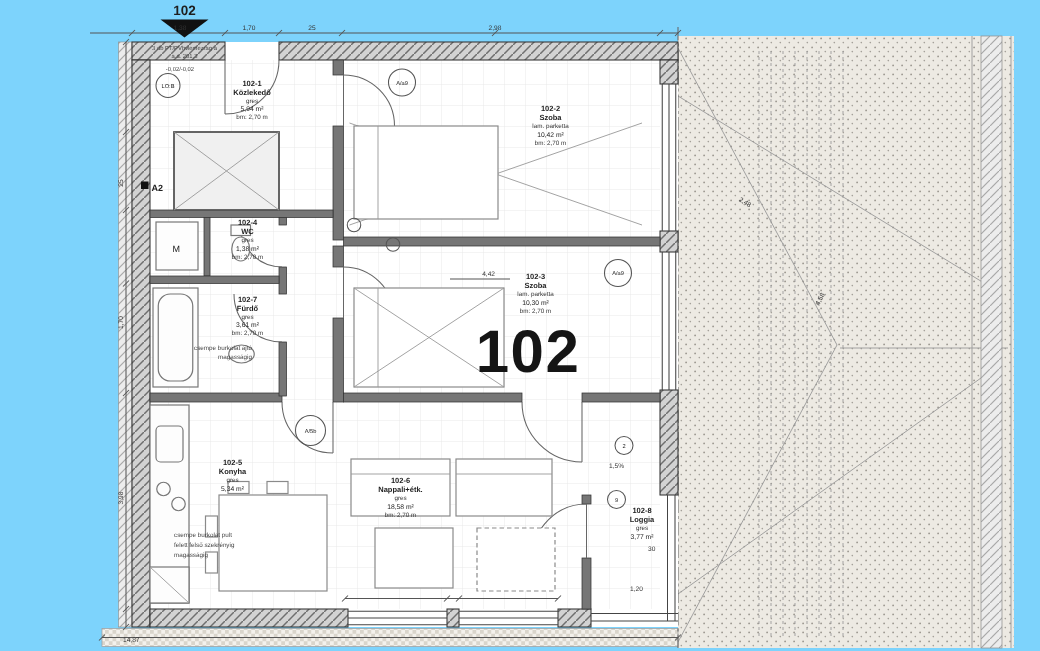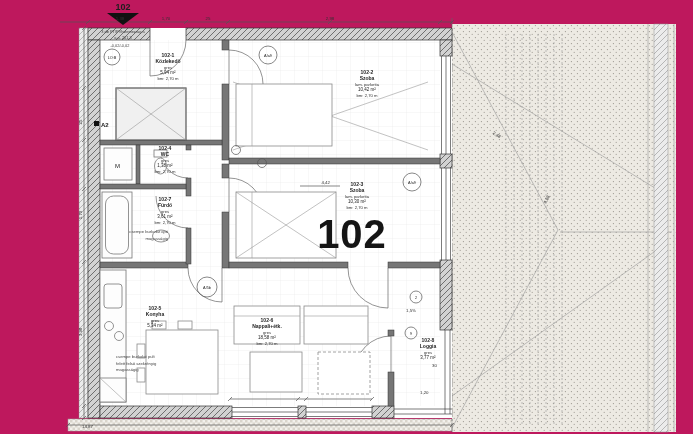--- a/index.html
+++ b/index.html
@@ -1,16 +1,16 @@
 <!DOCTYPE html>
 <html><head>
 <meta charset="utf-8">
 <style>
   html,body{margin:0;padding:0;background:#fff;}
-  .stage{position:relative;width:693px;height:434px;background:#be185d;overflow:hidden;
+  .stage{position:relative;width:693px;height:434px;background:#7dd3fc;overflow:hidden;
          font-family:"Liberation Sans",sans-serif;}
   svg{position:absolute;left:0;top:0;}
   text{fill:#1e1e1e;font-family:"Liberation Sans",sans-serif;}
   .t-num{font-size:5px;font-weight:bold;}
   .t-name{font-size:5px;font-weight:bold;}
   .t-small{font-size:4.2px;fill:#333;}
   .t-area{font-size:4.5px;fill:#222;}
   .t-dim{font-size:4.4px;fill:#333;}
   .t-note{font-size:4.2px;fill:#444;}
   .t-marker{font-size:3.8px;fill:#222;}

